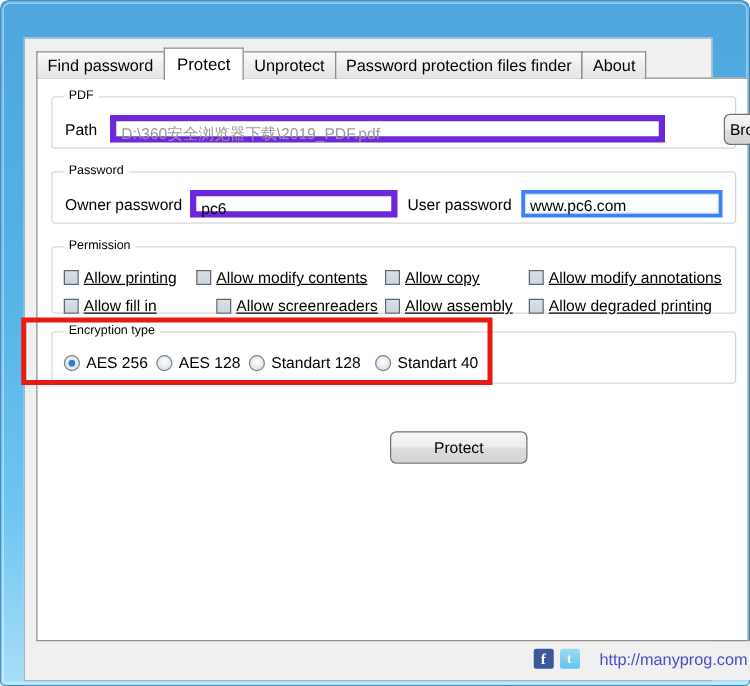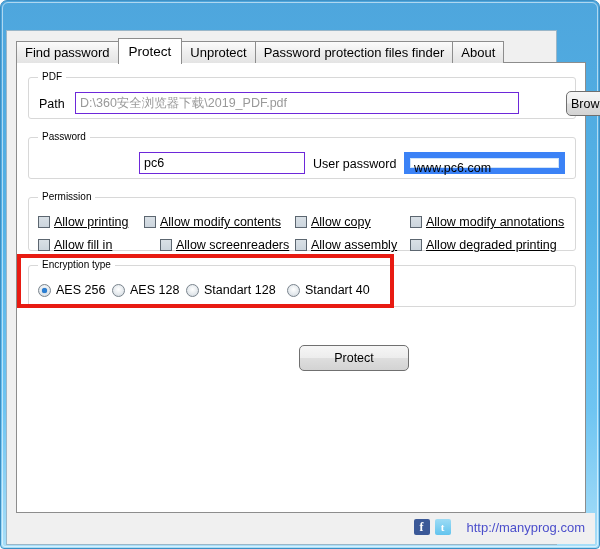--- a/index.html
+++ b/index.html
@@ -92,21 +92,21 @@
     font-size: 15px;
     font-weight: bold;
     color: #ffffff;
     text-shadow: 0 1px 1px #33617e, 0 -1px 0 #33617e, 1px 0 0 #33617e, -1px 0 0 #33617e;
     line-height: 14px;
   }
 
   
   #client {
     position: absolute;
-    left: 5px; top: 29px;
+    left: 18px; top: 29px;
     width: 551px;
     height: 515px;
     background: #f0f0f0;
     border: 1px solid #9ab6c8;
     box-sizing: border-box;
   }
 
   
   #tabstrip {
     position: absolute;
@@ -179,36 +179,36 @@
   .lbl {
     position: absolute;
     font-size: 12.5px;
     color: #000000;
     line-height: 16px;
     white-space: nowrap;
   }
   .txtbox {
     position: absolute;
     box-sizing: border-box;
-    border: 1px solid #6d28d9;
+    border: 5px solid #6d28d9;
     background: #ffffff;
     font-family: "Liberation Sans", sans-serif;
     font-size: 12.5px;
     color: #000000;
     padding: 0 4px;
     line-height: 20px;
     height: 22px;
     outline: none;
   }
   .txtbox.readonly {
     color: #999999;
     background: #ffffff;
   }
   .txtbox.focused {
-    border: 6px solid #3b82f6;
+    border: 3px solid #3b82f6;
     box-shadow: inset 0 0 0 1px #cfe4fa;
   }
 
   .btn {
     position: absolute;
     box-sizing: border-box;
     border: 1px solid #707070;
     border-radius: 5px;
     background: linear-gradient(to bottom, #f6f6f6 0%, #ededed 48%, #dedede 52%, #d3d3d3 100%);
     font-family: Liberation Sans, sans-serif;
@@ -350,20 +350,21 @@
       <div class="groupbox" id="grp-pdf">
         <div class="group-title">PDF</div>
       </div>
       <div class="lbl" style="left:22px; top:33px;">Path</div>
       <div class="txtbox readonly" style="left:58px; top:29px; width:444px;">D:\360安全浏览器下载\2019_PDF.pdf</div>
       <div class="btn" style="left:508px; top:28px; width:62px; height:25px;">Browse...</div>
 
       <div class="groupbox" id="grp-password">
         <div class="group-title">Password</div>
       </div>
+      <div class="lbl" style="left:22px; top:93px;">Owner password</div>
       <div class="txtbox" style="left:122px; top:89px; width:166px;">pc6</div>
       <div class="lbl" style="left:296px; top:93px;">User password</div>
       <div class="txtbox focused" style="left:387px; top:89px; width:161px;">www.pc6.com</div>
 
       <div class="groupbox" id="grp-permission">
         <div class="group-title">Permission</div>
       </div>
       <div class="chk-item" style="left:21px; top:152px;">
         <span class="chk-box"></span>
         <span>Allow printing</span>

